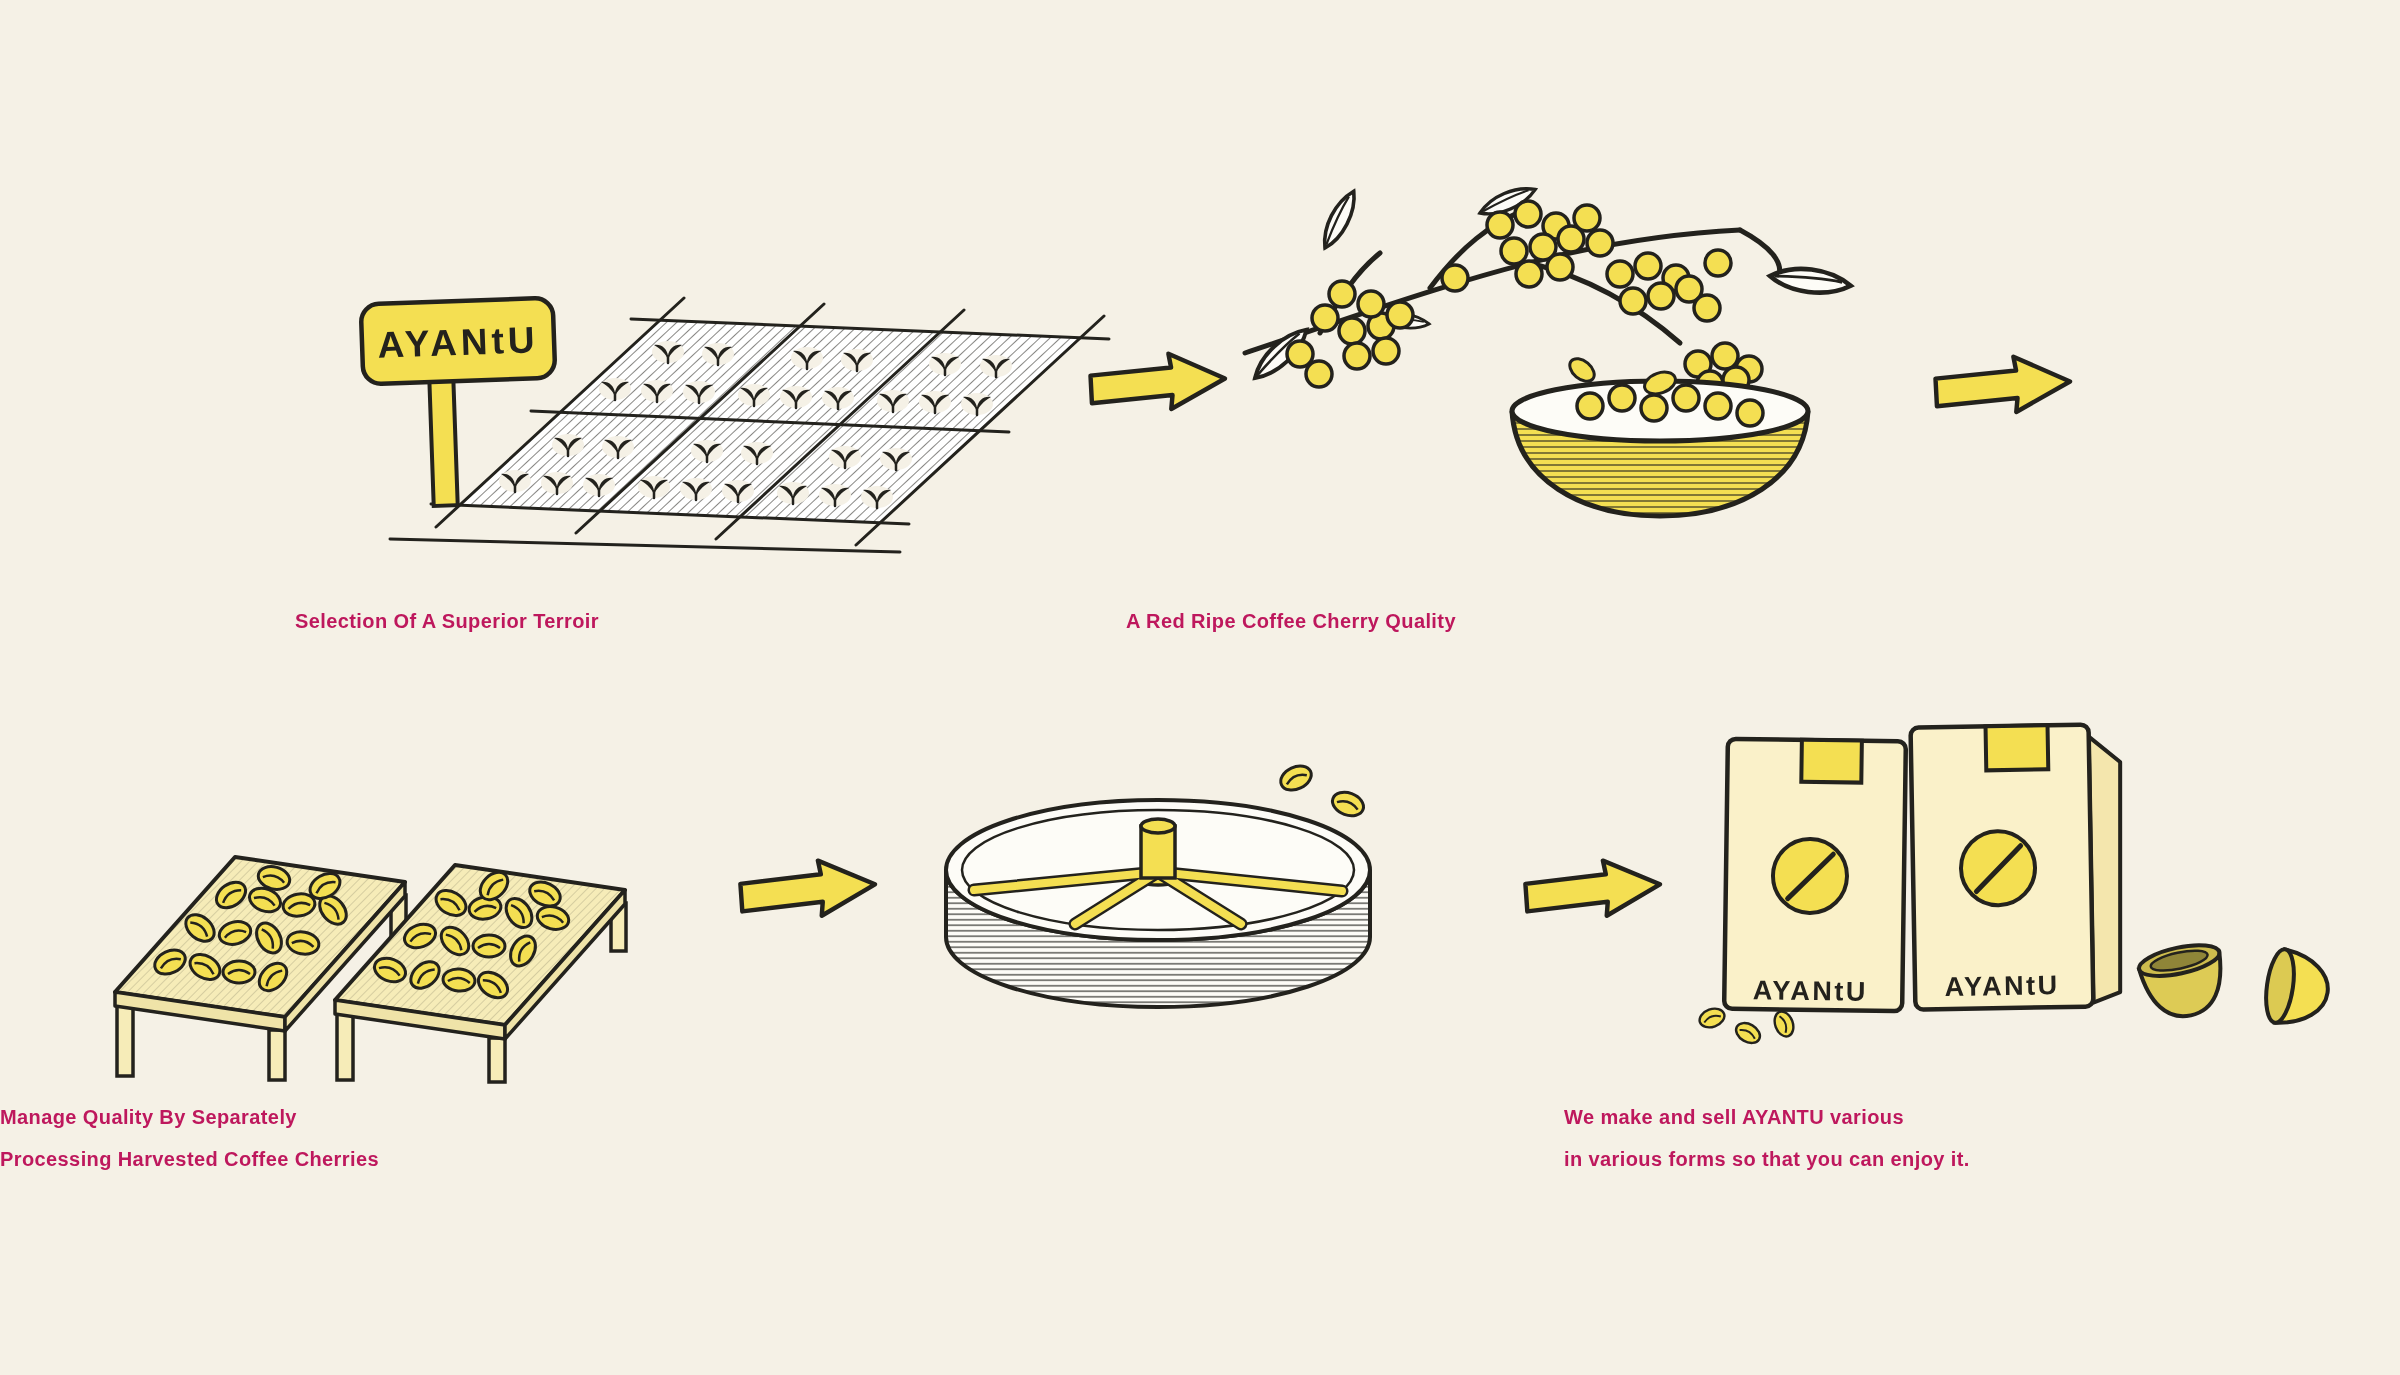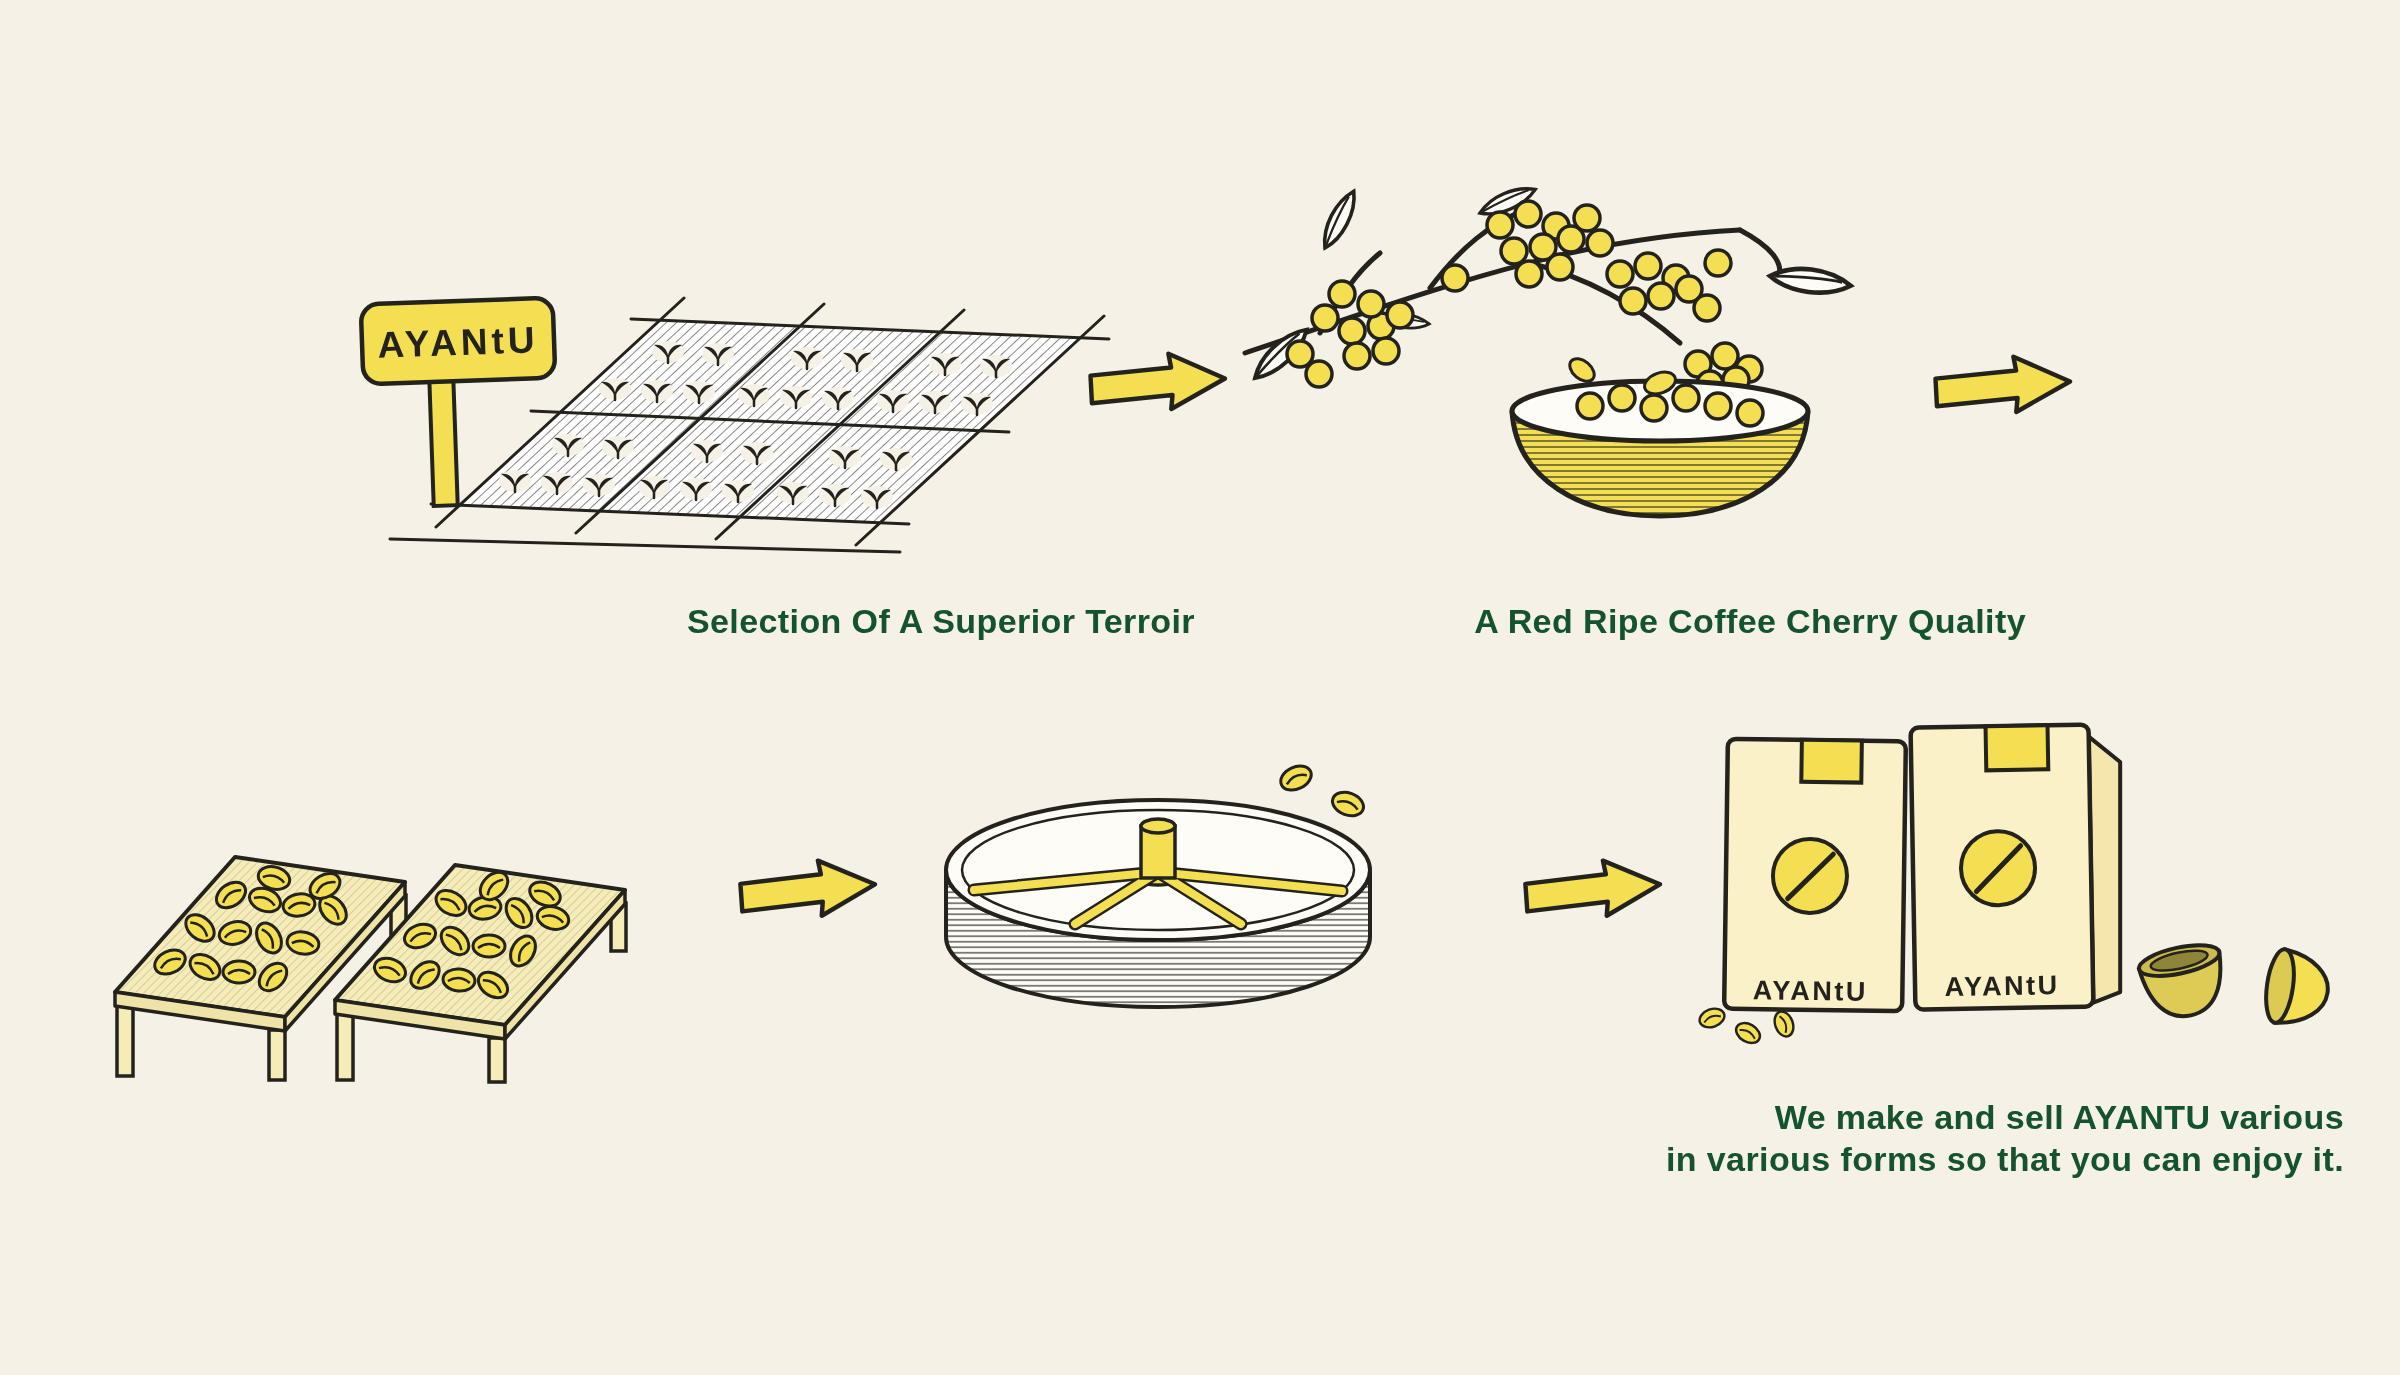--- a/index.html
+++ b/index.html
@@ -5,22 +5,22 @@
   * { margin:0; padding:0; box-sizing:border-box; }
   html, body { background:#f5f1e6; }
   .stage {
     position:relative; width:2400px; height:1375px;
     background:#f5f1e6; overflow:hidden;
     font-family:"Liberation Sans", sans-serif;
   }
   .abs { position:absolute; }
   svg { overflow:visible; display:block; width:100%; height:100%; }
   .caption {
-    position:absolute; text-align:right; color:#14532d;
-    font-size:34px; line-height:42px; font-weight:600; letter-spacing:0.4px;
+    position:absolute; text-align:left; color:#be185d;
+    font-size:20px; line-height:42px; font-weight:600; letter-spacing:0.4px;
   }
   .svg-label { font-family:"Liberation Sans", sans-serif; font-weight:700; fill:#23221d; }
 </style>
 </head>
 <body>
 
 <div class="stage">
 
   <div class="abs" style="left:340px; top:205px; width:800px; height:370px;">
     <svg viewBox="0 0 800 370">
@@ -367,20 +367,24 @@
   </div>
 
   <div class="caption" style="left:295px; top:600px; width:900px;">
     <div>Selection Of A Superior Terroir</div>
   </div>
 
   <div class="caption" style="left:1126px; top:600px; width:900px;">
     <div>A Red Ripe Coffee Cherry Quality</div>
   </div>
 
+  <div class="caption" style="left:0px; top:1096px; width:780px;">
+    <div>Manage Quality By Separately</div>
+    <div>Processing Harvested Coffee Cherries</div>
+  </div>
 
   <div class="caption" style="left:767px; top:1096px; width:780px;">
   </div>
 
   <div class="caption" style="left:1564px; top:1096px; width:780px;">
     <div>We make and sell AYANTU various</div>
     <div>in various forms so that you can enjoy it.</div>
   </div>
 
 </div>

